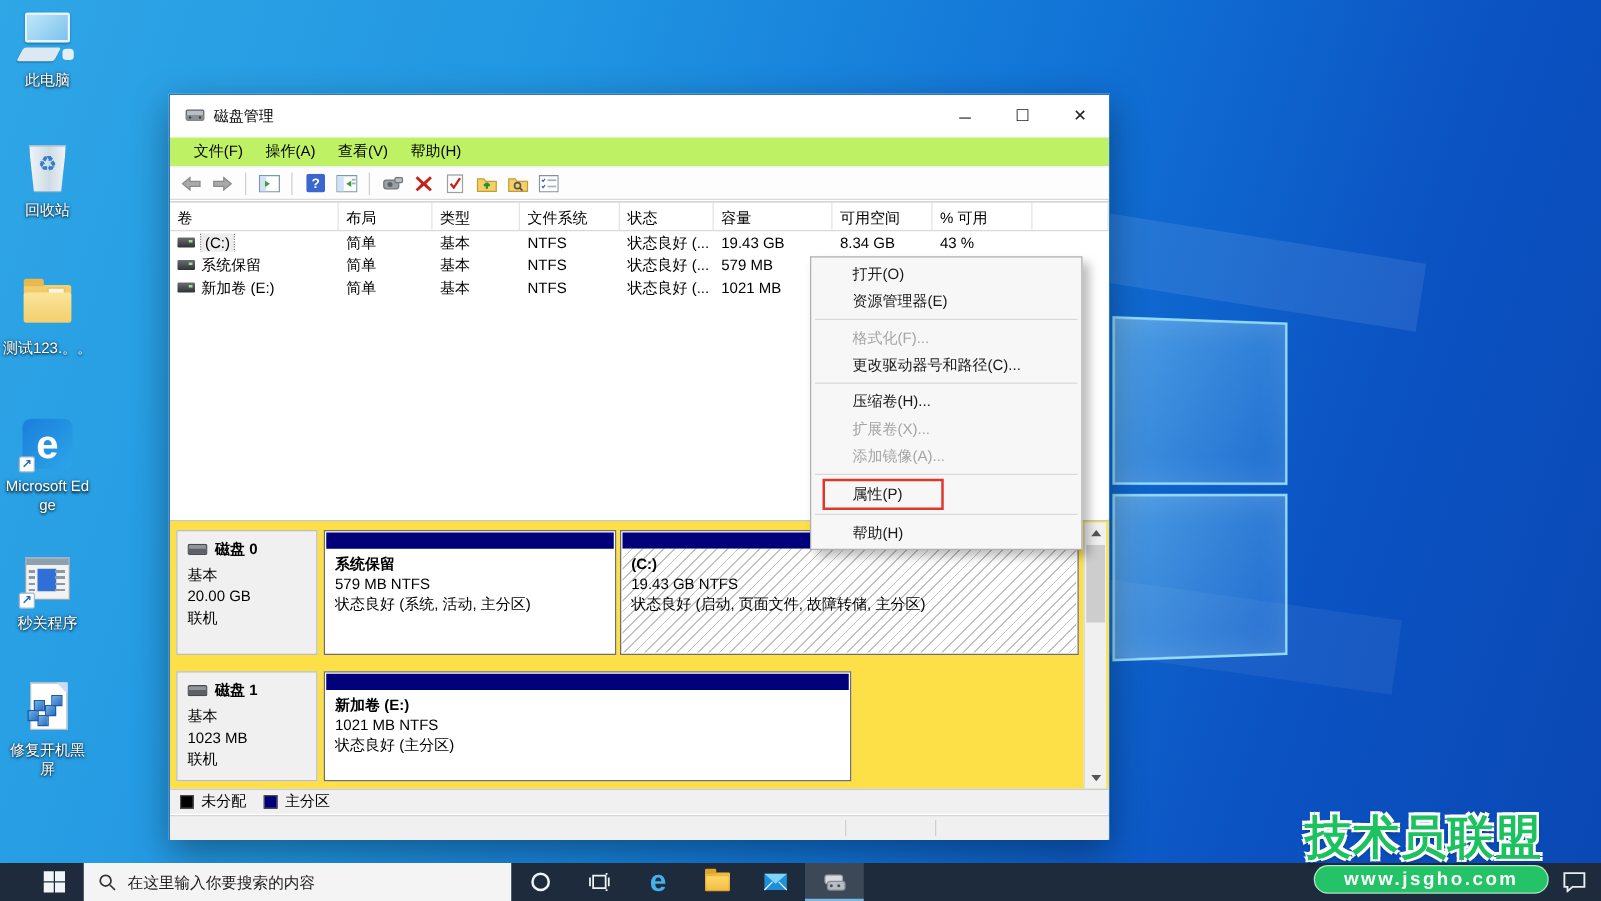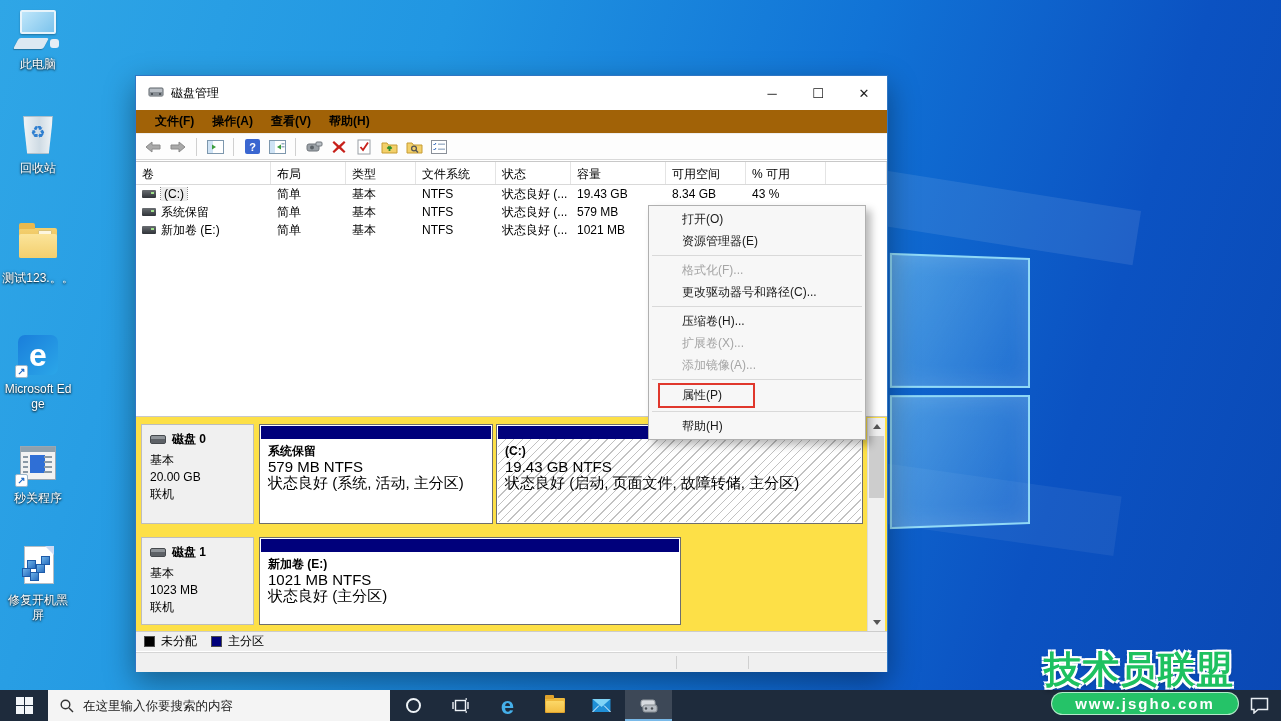--- a/index.html
+++ b/index.html
@@ -45,21 +45,21 @@
   .regfile:before { content:""; position:absolute; right:-1px; top:-1px; border-style:solid; border-width:0 9px 9px 0; border-color:transparent #cddaf3 transparent transparent; }
   .cube { position:absolute; width:9px; height:9px; background:linear-gradient(135deg,#6db1e8,#2a6fc0); border:1px solid #1d5aa8; }
 
   
   .dm-window { position:absolute; left:135px; top:75px; width:753px; height:597px; background:#fff; border:1px solid #2f76c4; box-shadow:0 10px 28px rgba(0,0,0,.38); }
   .titlebar { position:absolute; left:0; top:0; width:100%; height:34px; background:#fff; display:flex; align-items:center; }
   .titlebar .t-icon { margin-left:12px; }
   .titlebar .t-text { margin-left:7px; font-size:12px; }
   .t-controls { margin-left:auto; display:flex; height:100%; }
   .t-btn { width:46px; height:100%; display:flex; align-items:center; justify-content:center; font-size:13px; color:#222; }
-  .menubar { position:absolute; left:0; top:34px; width:100%; height:23px; background:#a16207; display:flex; align-items:flex-start; padding-left:10px;font-weight:bold; }
+  .menubar { position:absolute; left:0; top:34px; width:100%; height:23px; background:#bef264; display:flex; align-items:flex-start; padding-left:10px; }
   .menubar span { padding:3px 9px; font-size:12px; }
   .toolbar { position:absolute; left:0; top:57px; width:100%; height:27px; background:#fdfdfd; border-top:1px solid #eee; border-bottom:1px solid #d9d9d9; display:flex; align-items:center; padding-left:8px; gap:7px; }
   .tb-sep { width:1px; height:18px; background:#d0d0d0; margin:0 2px; }
   .tb-ic { width:18px; height:18px; display:flex; align-items:center; justify-content:center; }
 
   
   .listview { position:absolute; left:0; top:85px; width:100%; height:254px; background:#fff; border-top:1px solid #c8c8c8; }
   .lv-head { display:flex; height:23px; border-bottom:1px solid #d9d9d9; }
   .lv-head .hc { border-right:1px solid #e4e4e4; padding:4px 5px 0 6px; font-size:12px; white-space:nowrap; overflow:hidden; }
   .lv-row { display:flex; height:18px; align-items:center; }
@@ -72,21 +72,21 @@
 
   
   .gfx { position:absolute; left:0; top:340px; width:100%; height:215px; background:#fde047; border-top:1px solid #c8c8c8; }
   .disk-label { position:absolute; background:#f0f0f0; border:1px solid #bdbdbd; padding:6px 8px 0 8px; }
   .disk-label .dn { display:flex; align-items:center; gap:6px; font-weight:bold; font-size:12px; margin-bottom:4px; }
   .disk-label div.ln { font-size:12px; line-height:17px; }
   .part { position:absolute; border:1px solid #6e6e6e; background:#fff; }
   .part .strip { position:absolute; left:1px; right:1px; top:1px; height:13px; background:#00007b; }
   .part .pt-body { position:absolute; left:1px; right:1px; top:14px; bottom:1px; padding:4px 7px; }
   .part .pt-body .l1 { font-weight:bold; font-size:12px; line-height:16px; white-space:nowrap; }
-  .part .pt-body .ln { font-size:15px; line-height:16px; white-space:nowrap; }
+  .part .pt-body .ln { font-size:12px; line-height:16px; white-space:nowrap; }
   .part.hatched .pt-body { background:repeating-linear-gradient(135deg,#ffffff 0 5px,#c2c2c2 5px 6px); }
 
   
   .sb { position:absolute; left:731px; top:342px; width:18px; height:213px; background:#f0f0f0; border-left:1px solid #dcdcdc; }
   .sb-btn { position:absolute; left:0; width:100%; height:17px; display:flex; align-items:center; justify-content:center; }
   .sb-up { top:0; } .sb-dn { bottom:0; }
   .tri-up { width:0; height:0; border-left:4px solid transparent; border-right:4px solid transparent; border-bottom:5px solid #555; }
   .tri-dn { width:0; height:0; border-left:4px solid transparent; border-right:4px solid transparent; border-top:5px solid #555; }
   .sb-thumb { position:absolute; left:1px; top:18px; width:15px; height:62px; background:#cdcdcd; }
 
@@ -102,21 +102,21 @@
   
   .ctx { position:absolute; left:648px; top:205px; width:218px; background:#f7f7f7; border:1px solid #b0b0b0; box-shadow:5px 5px 8px rgba(0,0,0,.28); padding:2px 0; z-index:40; }
   .ctx-item { position:relative; height:22px; line-height:22px; padding-left:33px; font-size:12px; color:#1a1a1a; white-space:nowrap; }
   .ctx-item.tall { height:25px; line-height:25px; }
   .ctx-item.disabled { color:#a5a5a5; }
   .ctx-sep { height:7px; position:relative; }
   .ctx-sep:after { content:""; position:absolute; left:3px; right:3px; top:3px; height:1px; background:#d9d9d9; }
   .red-box { position:absolute; left:9px; top:0px; width:97px; height:25px; border:2px solid #e0372c; pointer-events:none; }
 
   
-  .taskbar { position:absolute; left:0; top:690px; width:100%; height:31px; background:#1e2b3c; display:flex; align-items:stretch; z-index:50; }
+  .taskbar { position:absolute; left:0; top:690px; width:100%; height:31px; background:#1e2b3c; display:flex; align-items:stretch; z-index:50;padding-left:19px; }
   .tb-start { width:48px; display:flex; align-items:center; justify-content:center; }
   .winlogo { display:grid; grid-template-columns:8px 8px; grid-template-rows:8px 8px; gap:1px; }
   .winlogo i { background:#f2f5f8; }
   .tb-search { width:342px; background:#f4f4f4; display:flex; align-items:center; padding-left:12px; gap:9px; }
   .tb-search input { border:none; outline:none; background:transparent; font-size:12.5px; width:280px; color:#111; font-family:inherit; }
   .tb-search input::placeholder { color:#1b1b1b; opacity:1; }
   .tb-app { width:47px; display:flex; align-items:center; justify-content:center; }
   .tb-app.active { background:rgba(255,255,255,.14); box-shadow:inset 0 -2px 0 #79b9e8; }
   .cortana-ring { width:15px; height:15px; border:2px solid #eef3f7; border-radius:50%; }
   .edge-e { color:#45b0ea; font-size:24px; font-weight:bold; line-height:24px; }

